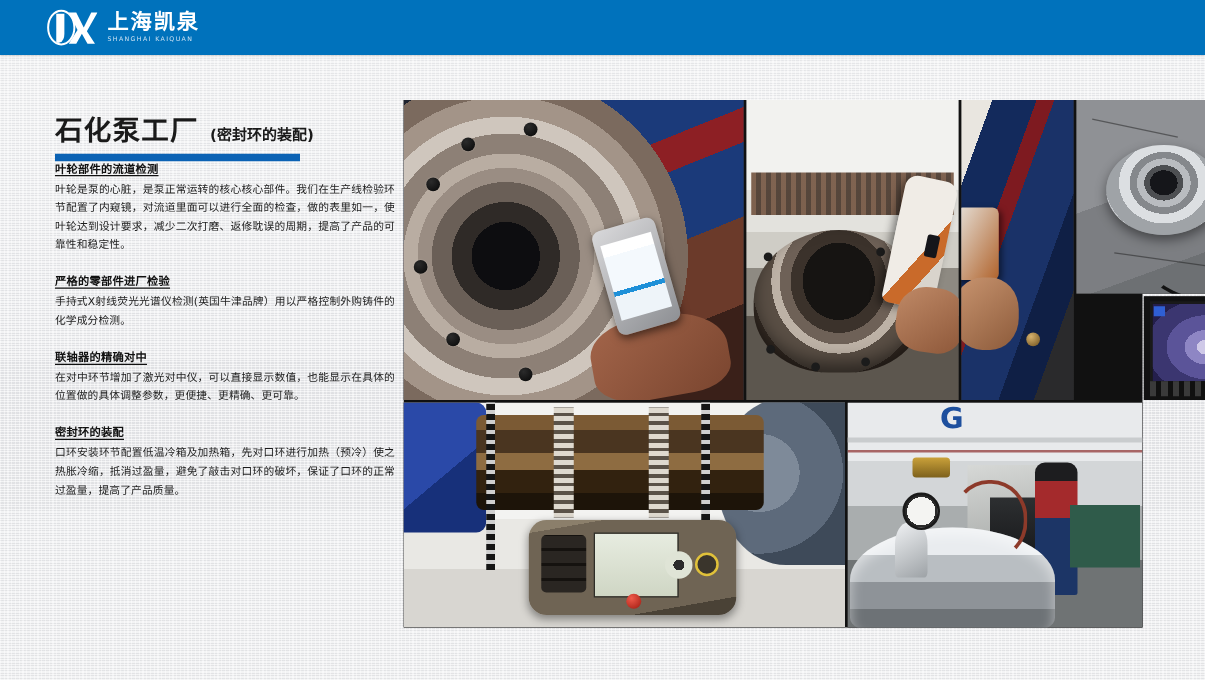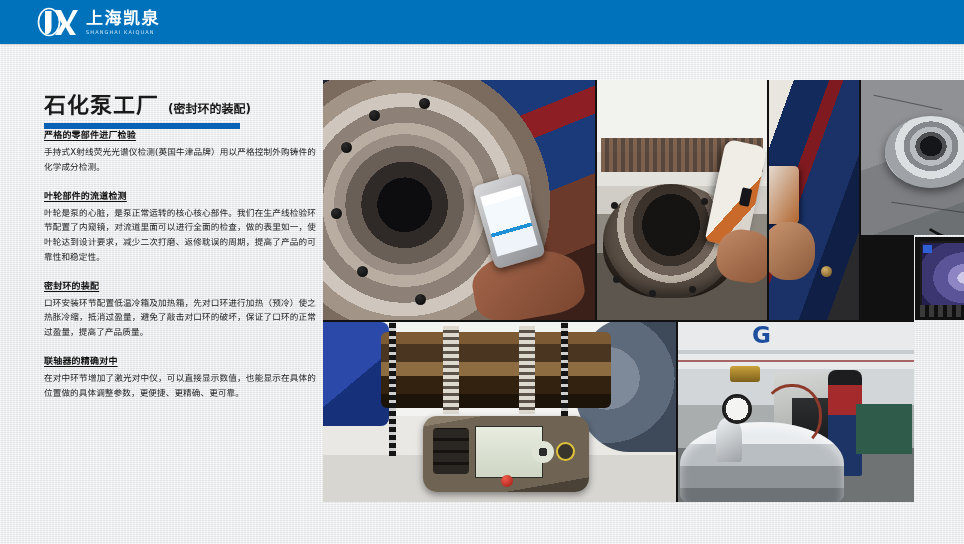--- a/index.html
+++ b/index.html
@@ -293,37 +293,37 @@
     <div class="title-row">
       <span class="title-main">石化泵工厂</span>
       <span class="title-sub">(密封环的装配)</span>
     </div>
     <div class="title-rule"></div>
   </div>
 
   <div class="body-col">
 
     <div class="sec">
+      <div class="sec-head">叶轮部件的流道检测</div>
+      <div class="sec-body">叶轮是泵的心脏，是泵正常运转的核心核心部件。我们在生产线检验环节配置了内窥镜，对流道里面可以进行全面的检查，做的表里如一，使叶轮达到设计要求，减少二次打磨、返修耽误的周期，提高了产品的可靠性和稳定性。</div>
+    </div>
+
+    <div class="sec">
       <div class="sec-head">严格的零部件进厂检验</div>
       <div class="sec-body">手持式X射线荧光光谱仪检测(英国牛津品牌）用以严格控制外购铸件的化学成分检测。</div>
     </div>
 
     <div class="sec">
-      <div class="sec-head">叶轮部件的流道检测</div>
-      <div class="sec-body">叶轮是泵的心脏，是泵正常运转的核心核心部件。我们在生产线检验环节配置了内窥镜，对流道里面可以进行全面的检查，做的表里如一，使叶轮达到设计要求，减少二次打磨、返修耽误的周期，提高了产品的可靠性和稳定性。</div>
+      <div class="sec-head">联轴器的精确对中</div>
+      <div class="sec-body">在对中环节增加了激光对中仪，可以直接显示数值，也能显示在具体的位置做的具体调整参数，更便捷、更精确、更可靠。</div>
     </div>
 
     <div class="sec">
       <div class="sec-head">密封环的装配</div>
       <div class="sec-body">口环安装环节配置低温冷箱及加热箱，先对口环进行加热（预冷）使之热胀冷缩，抵消过盈量，避免了敲击对口环的破坏，保证了口环的正常过盈量，提高了产品质量。</div>
-    </div>
-
-    <div class="sec">
-      <div class="sec-head">联轴器的精确对中</div>
-      <div class="sec-body">在对中环节增加了激光对中仪，可以直接显示数值，也能显示在具体的位置做的具体调整参数，更便捷、更精确、更可靠。</div>
     </div>
 
   </div>
 
   <div class="grid">
 
     <div class="ph p1">
       <div class="scene"></div>
       <div class="bolt" style="left:18px;top:62px"></div>
       <div class="bolt" style="left:46px;top:30px"></div>

